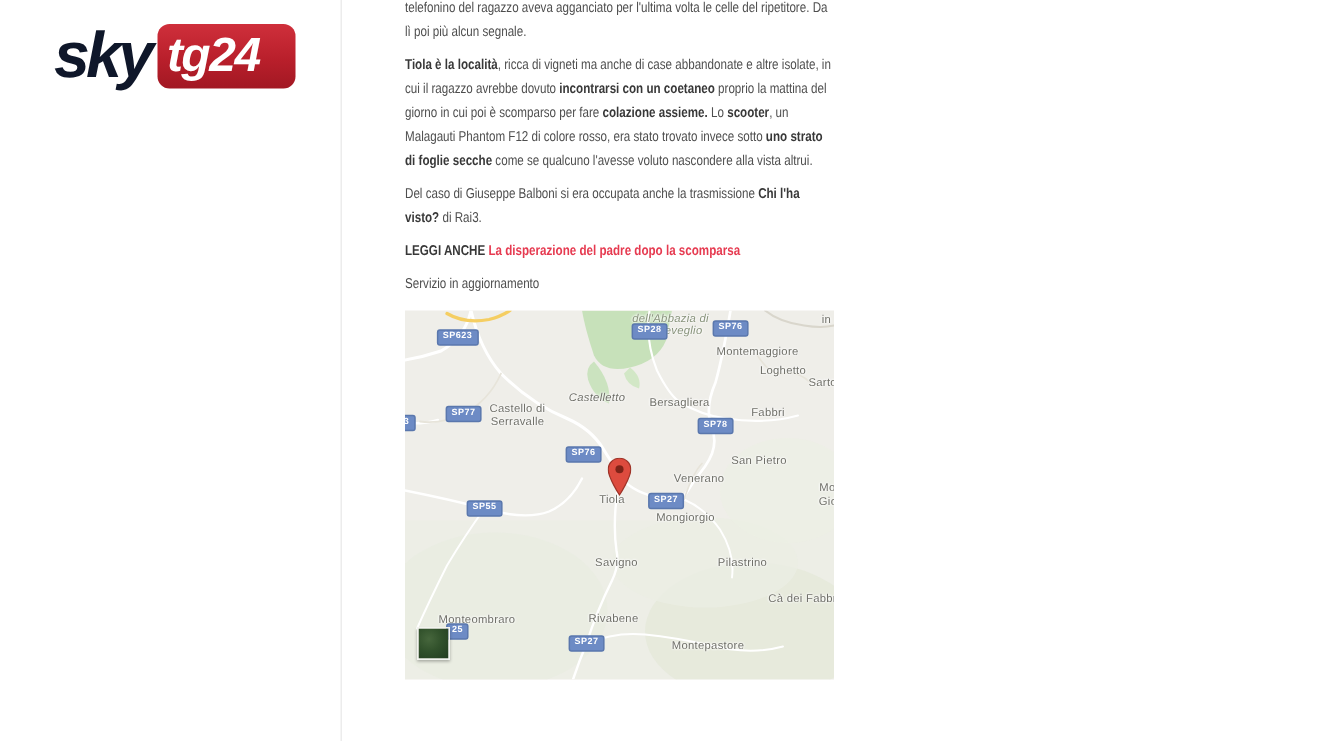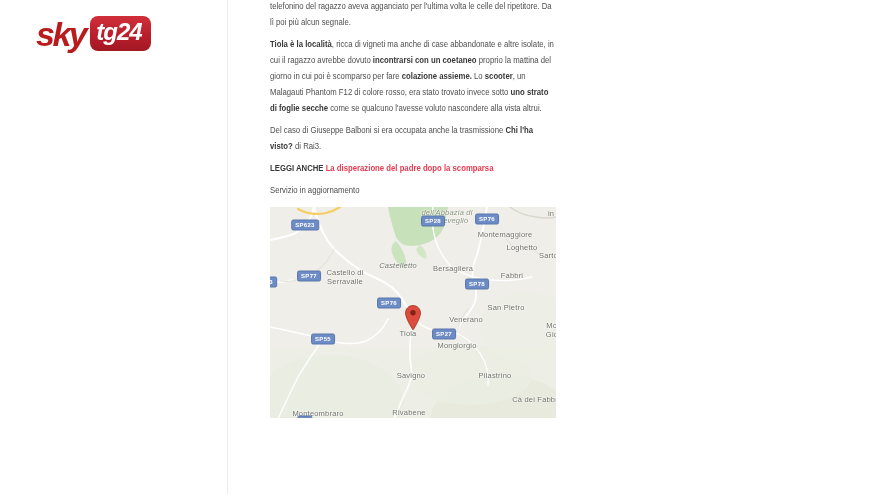--- a/index.html
+++ b/index.html
@@ -4,34 +4,34 @@
 <style>
   * { margin:0; padding:0; box-sizing:border-box; }
   html,body { width:880px; height:494px; background:#fff; overflow:hidden;
               font-family:"Liberation Sans", sans-serif; }
   .page { position:relative; width:880px; height:494px; background:#fff; }
 
   .vline { position:absolute; left:227px; top:0; width:1px; height:494px; background:#ececec; }
 
   
   .logo { position:absolute; left:36px; top:16px; display:flex; align-items:center; gap:5px; text-decoration:none; }
-  .logo-sky { font-size:34px; font-weight:700; font-style:italic; letter-spacing:-2.5px; color:#b91c1c; line-height:1; }
+  .logo-sky { font-size:43px; font-weight:700; font-style:italic; letter-spacing:-2.5px; color:#0f172a; line-height:1; }
   .logo-tg24 { display:block; background:linear-gradient(180deg,#cf2f3b 0%,#b91f2b 55%,#a21823 100%);
-               color:#fff; font-size:24px; font-weight:700; font-style:italic; line-height:1;
-               border-radius:8px; padding:4px 9px 7px 6px; letter-spacing:-1px; }
+               color:#fff; font-size:32px; font-weight:700; font-style:italic; line-height:1;
+               border-radius:8px; padding:4px 24px 7px 6px; letter-spacing:-1px; }
 
   
   .article { position:absolute; left:270px; top:-2px; width:300px; }
   .txt { width:352px; transform:scaleX(0.815); transform-origin:0 0;
          font-size:9.5px; line-height:16px; letter-spacing:0; color:#4e4e4e; margin:0 0 6px 0; }
   .txt .b { font-weight:700; color:#383838; }
   .txt a.link { font-weight:700; color:#e63a50; text-decoration:none; }
 
   
-  .map { position:relative; margin-top:9px; width:286px; height:211px; background:#efeee9; overflow:hidden; }
+  .map { position:relative; margin-top:9px; width:286px; height:246px; background:#efeee9; overflow:hidden; }
   .map svg.terrain { position:absolute; left:0; top:0; }
   .map-label { position:absolute; transform:translate(-50%,-50%); white-space:nowrap;
                font-size:7.5px; color:#6f6f68; letter-spacing:0.2px;
                text-shadow:0 0 2px #fff,0 0 2px #fff,0 0 1px #fff; z-index:3; }
   .map-label.park { color:#87927a; font-style:italic; }
   .map-badge { position:absolute; transform:translate(-50%,-50%); white-space:nowrap;
                background:#6d8bc5; border:1px solid #5a77ad; border-radius:2px;
                color:#fff; font-size:6px; font-weight:700; line-height:1;
                padding:1px 3px 2px 3px; letter-spacing:0.3px; z-index:4; }
   .marker { position:absolute; left:135px; top:98px; width:16px; height:26px; z-index:5; }

